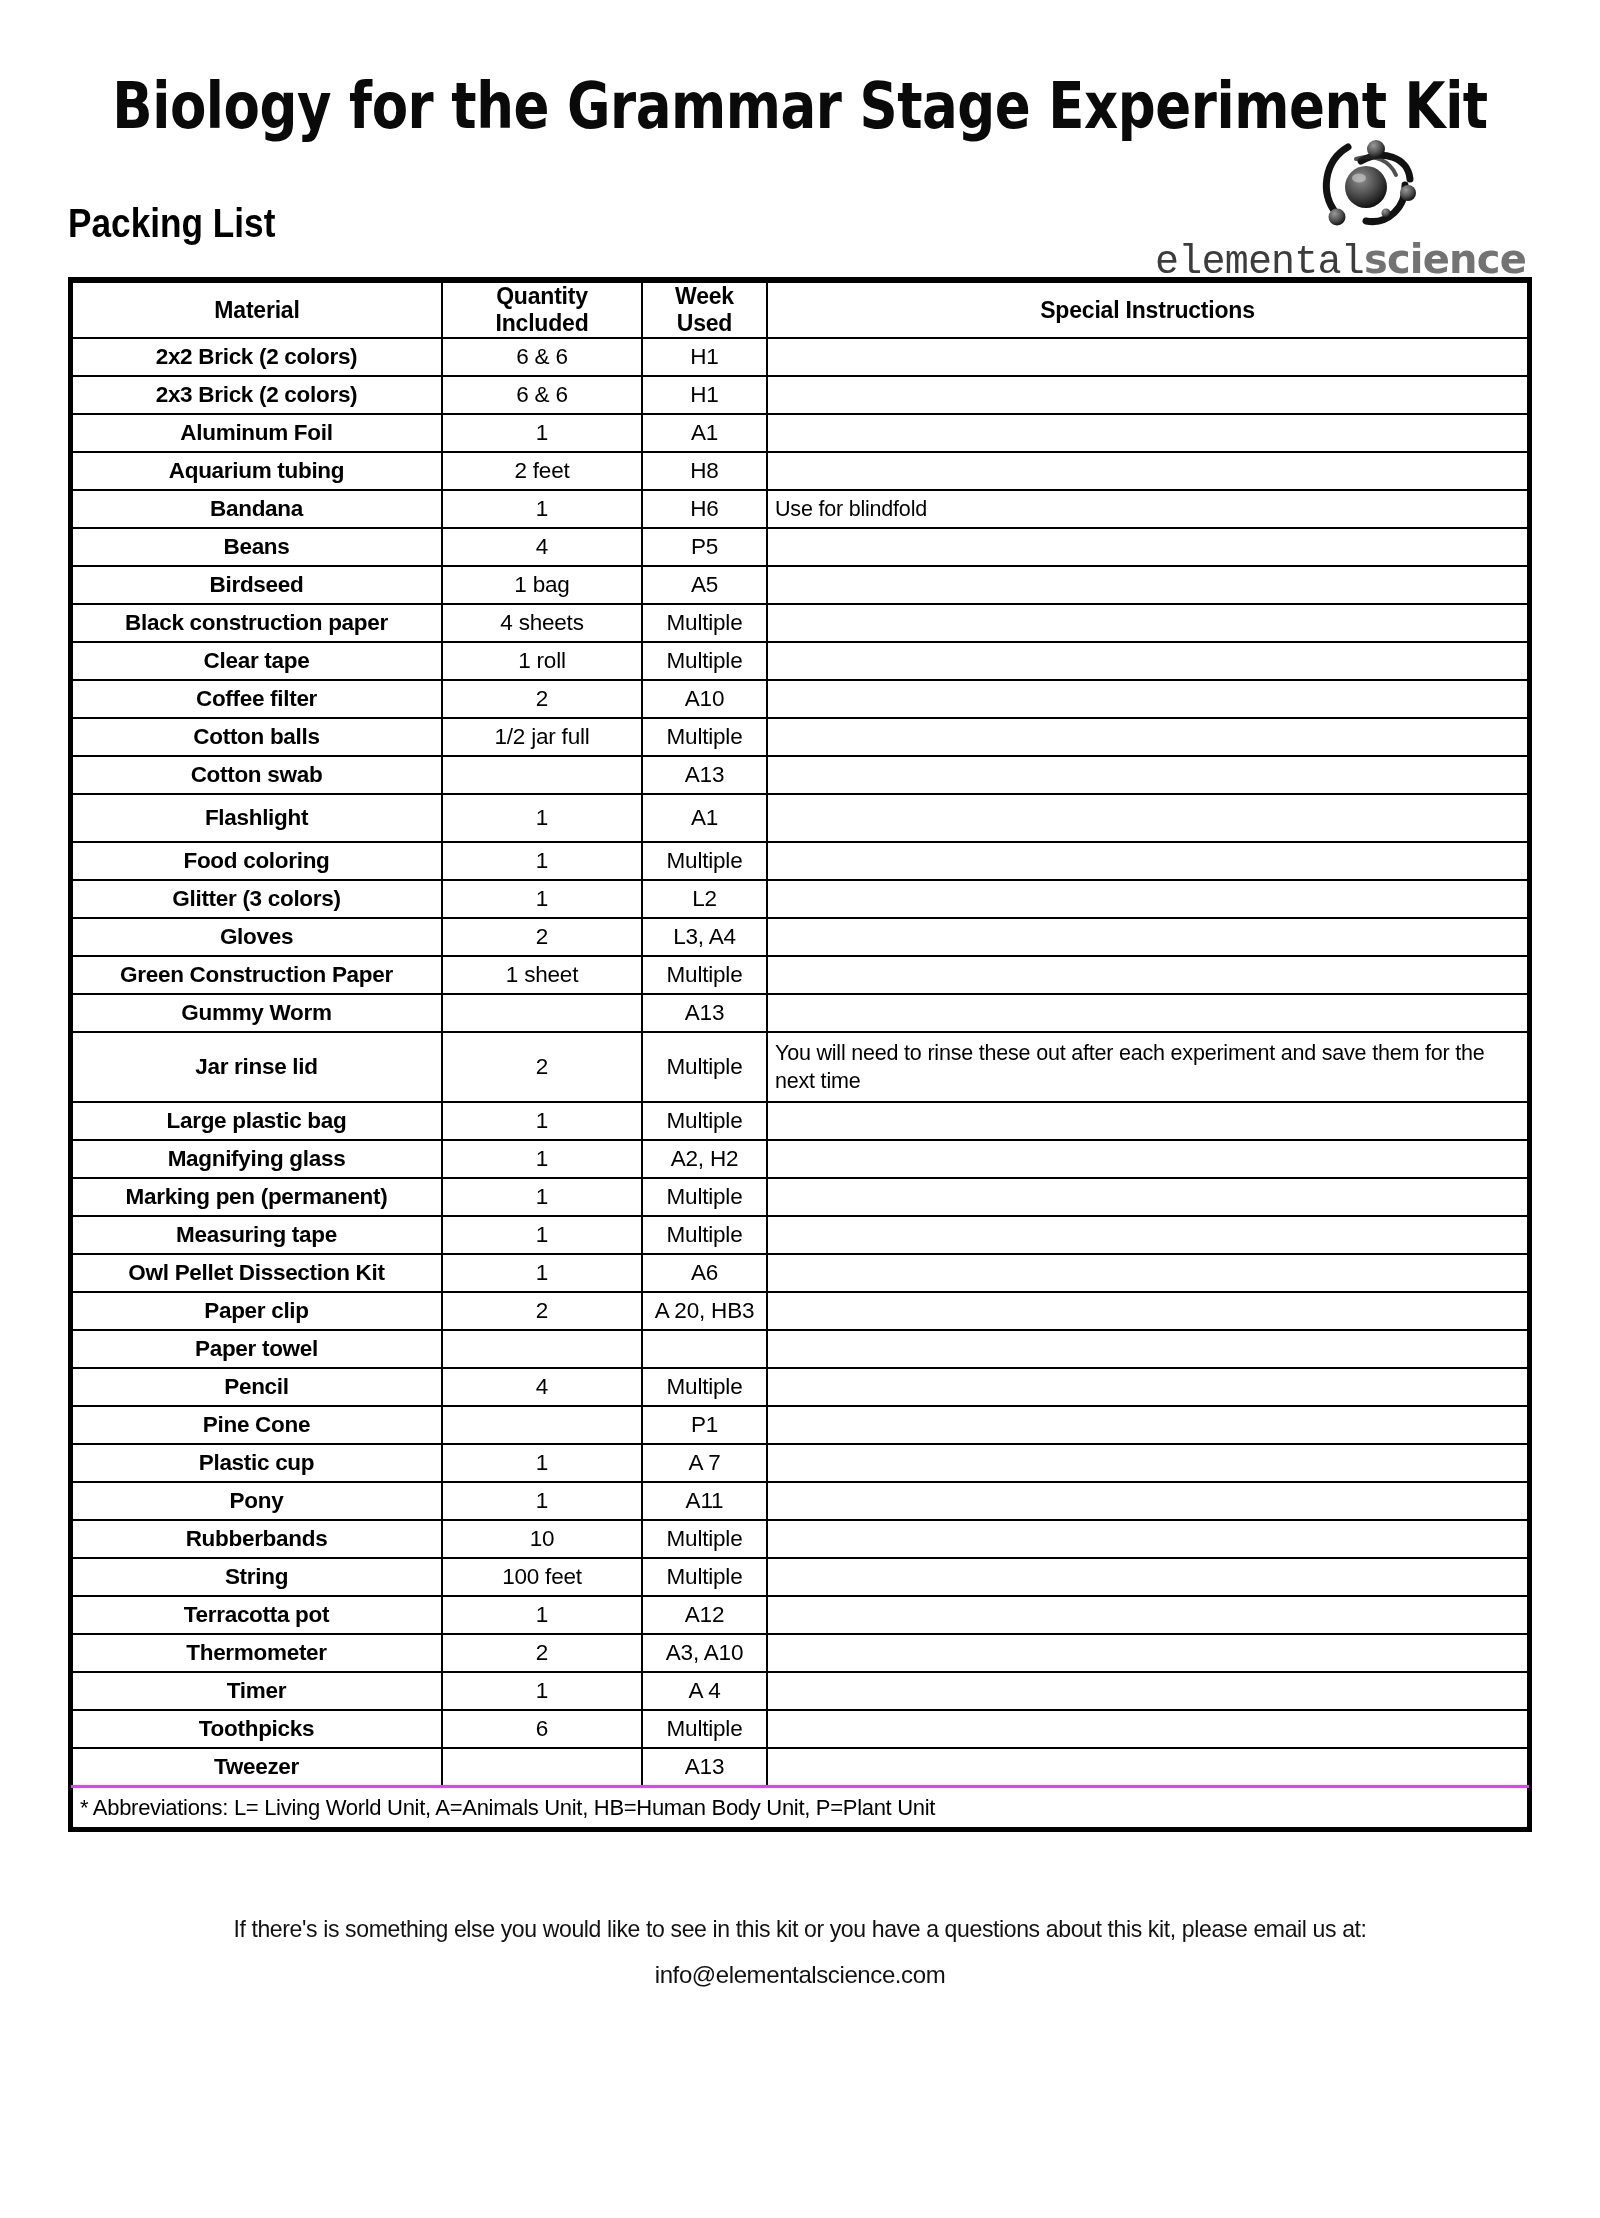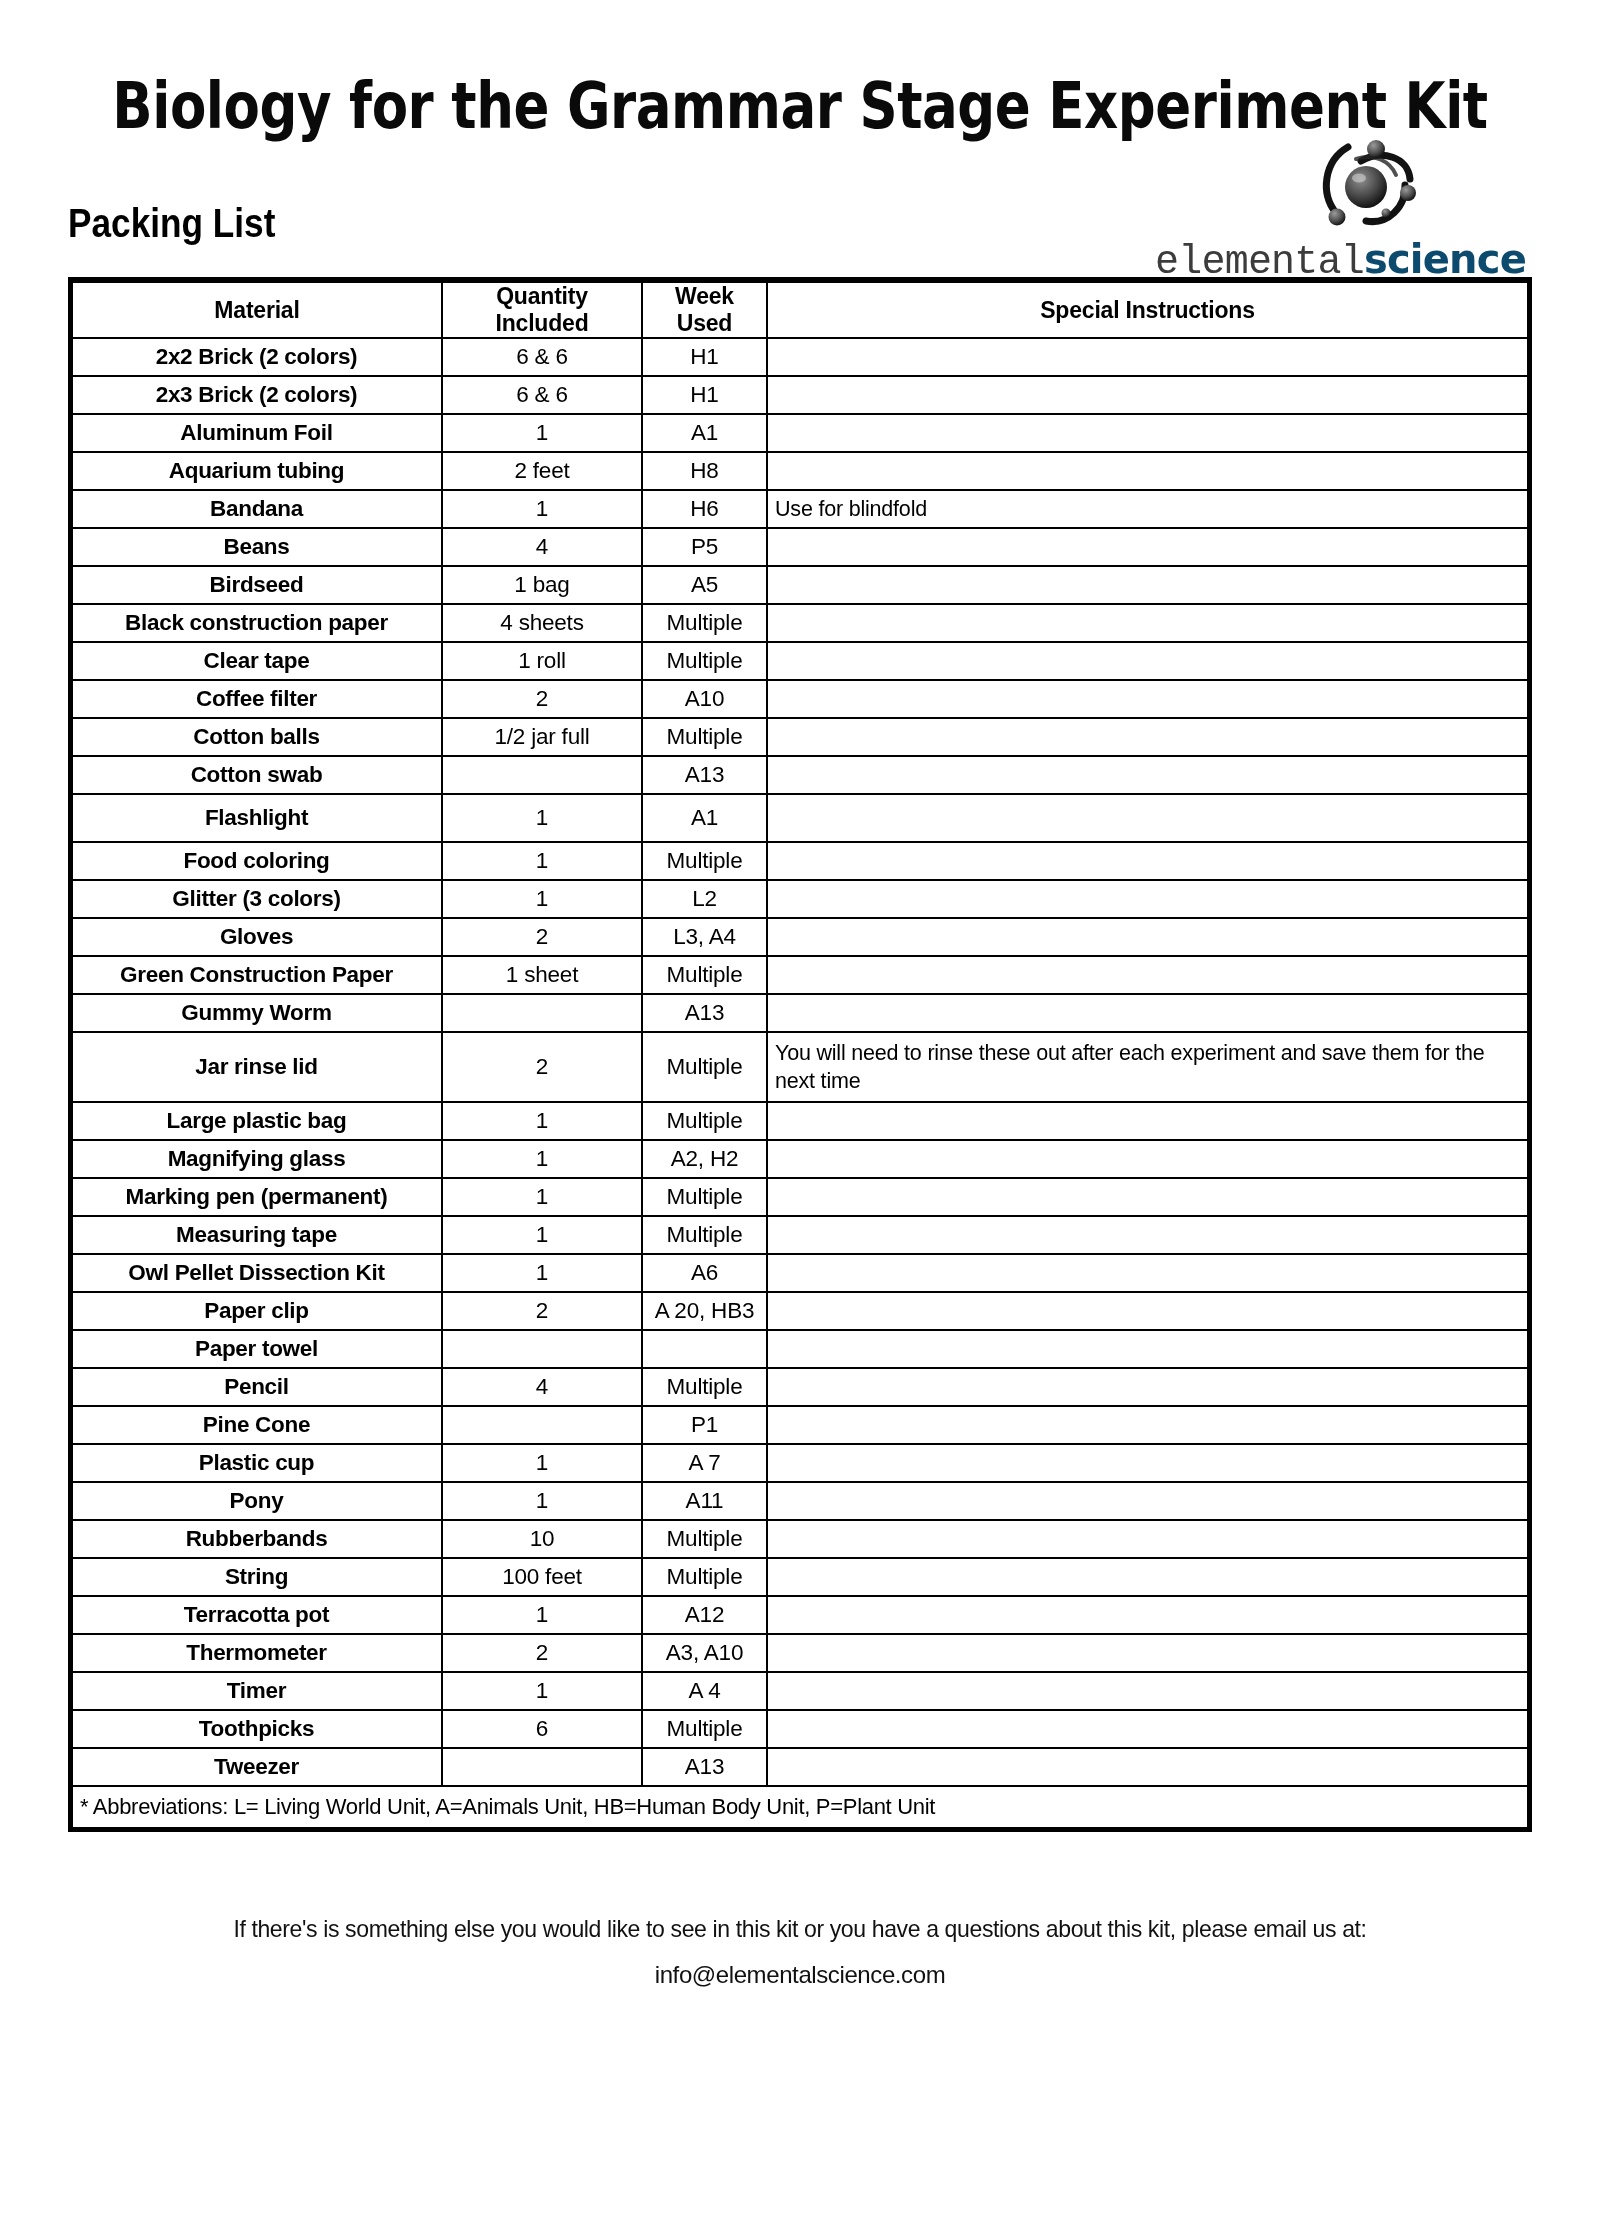--- a/index.html
+++ b/index.html
@@ -86,21 +86,21 @@
     letter-spacing: -0.8px;
   }
   .logo-wordmark .light {
     font-family: Liberation Mono, monospace;
     font-weight: 300;
     color: #3c3c3c;
   }
   .logo-wordmark .bold {
     font-family: "DejaVu Sans", sans-serif;
     font-weight: bold;
-    color: #0c4a6e;
+    color: #737373;
   }
 
   
   .table-wrap {
     margin: 0 52px 0 52px;
     border: 3px solid #000;
     border-top: 4px solid #000;
   }
   table.packing {
     width: 100%;
@@ -149,21 +149,21 @@
   }
   table.packing tbody tr.tall td { height: 70px; }
   table.packing tbody tr.xtall td { height: 48px; }
 
   tr.footnote-row td {
     text-align: left;
     font-size: 22px;
     letter-spacing: -0.3px;
     height: 42px;
     padding-left: 7px;
-    border-top: 1px solid #d946ef;
+    border-top: 3px solid #d946ef;
   }
 
   
   .footer {
     margin-top: 74px;
     text-align: center;
     font-family: "Liberation Sans", sans-serif;
     color: #111;
   }
   .footer-line {

